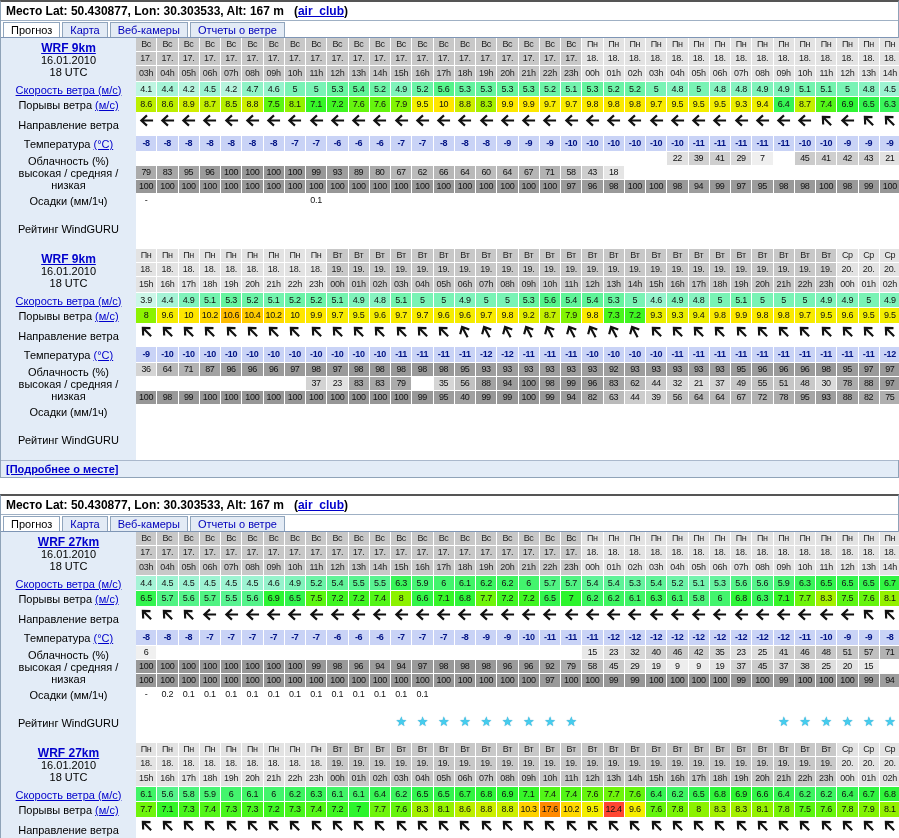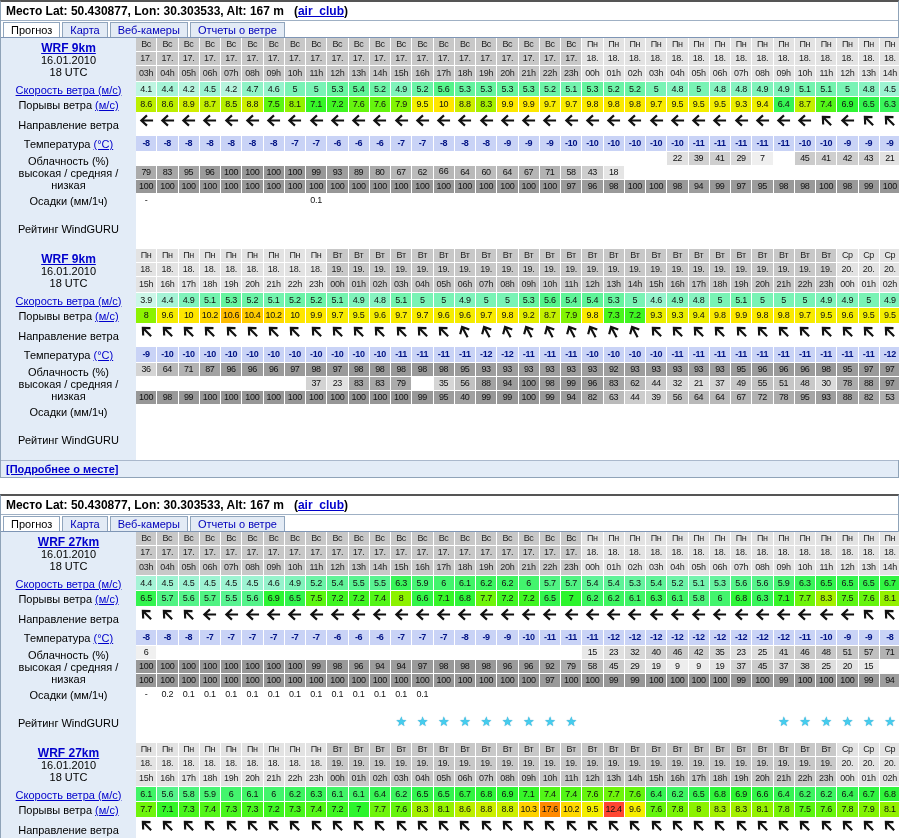--- a/index.html
+++ b/index.html
@@ -536,21 +536,21 @@
               <div class="c cloud" style="line-height: 13px; background: rgb(151, 151, 151);">100</div>
               <div class="c cloud" style="line-height: 13px; background: rgb(151, 151, 151);">100</div>
               <div class="c cloud" style="line-height: 13px; background: rgb(151, 151, 151);">100</div>
               <div class="c cloud" style="line-height: 13px; background: rgb(151, 151, 151);">100</div>
               <div class="c cloud" style="line-height: 13px; background: rgb(152, 152, 152);">99</div>
               <div class="c cloud" style="line-height: 13px; background: rgb(158, 158, 158);">93</div>
               <div class="c cloud" style="line-height: 13px; background: rgb(161, 161, 161);">89</div>
               <div class="c cloud" style="line-height: 13px; background: rgb(170, 170, 170);">80</div>
               <div class="c cloud" style="line-height: 13px; background: rgb(182, 182, 182);">67</div>
               <div class="c cloud" style="line-height: 13px; background: rgb(187, 187, 187);">62</div>
-              <div class="c cloud" style="line-height: 13px; background: rgb(183, 183, 183); font-family: Liberation Mono, monospace;">66</div>
+              <div class="c cloud" style="line-height: 13px; background: rgb(183, 183, 183);">66</div>
               <div class="c cloud" style="line-height: 13px; background: rgb(185, 185, 185);">64</div>
               <div class="c cloud" style="line-height: 13px; background: rgb(189, 189, 189);">60</div>
               <div class="c cloud" style="line-height: 13px; background: rgb(185, 185, 185);">64</div>
               <div class="c cloud" style="line-height: 13px; background: rgb(182, 182, 182);">67</div>
               <div class="c cloud" style="line-height: 13px; background: rgb(179, 179, 179);">71</div>
               <div class="c cloud" style="line-height: 13px; background: rgb(191, 191, 191);">58</div>
               <div class="c cloud" style="line-height: 13px; background: rgb(205, 205, 205);">43</div>
               <div class="c cloud" style="line-height: 13px; background: rgb(229, 229, 229);">18</div>
               <div class="c cloud" style="line-height: 13px; background: rgb(255, 255, 255);"></div>
               <div class="c cloud" style="line-height: 13px; background: rgb(255, 255, 255);"></div>
@@ -1228,21 +1228,21 @@
               <div class="c cloud" style="line-height: 13px; background: rgb(193, 193, 193);">56</div>
               <div class="c cloud" style="line-height: 13px; background: rgb(185, 185, 185);">64</div>
               <div class="c cloud" style="line-height: 13px; background: rgb(185, 185, 185);">64</div>
               <div class="c cloud" style="line-height: 13px; background: rgb(182, 182, 182);">67</div>
               <div class="c cloud" style="line-height: 13px; background: rgb(178, 178, 178);">72</div>
               <div class="c cloud" style="line-height: 13px; background: rgb(172, 172, 172);">78</div>
               <div class="c cloud" style="line-height: 13px; background: rgb(165, 165, 165);">95</div>
               <div class="c cloud" style="line-height: 13px; background: rgb(158, 158, 158);">93</div>
               <div class="c cloud" style="line-height: 13px; background: rgb(162, 162, 162);">88</div>
               <div class="c cloud" style="line-height: 13px; background: rgb(168, 168, 168);">82</div>
-              <div class="c cloud" style="line-height: 13px; background: rgb(175, 175, 175);">53</div>
+              <div class="c cloud" style="line-height: 13px; background: rgb(175, 175, 175);">75</div>
             </div>
             <div class="row" style="height: 13px;">
               <div class="c precip" style="line-height: 13px; background: rgb(255, 255, 255);"></div>
               <div class="c precip" style="line-height: 13px; background: rgb(255, 255, 255);"></div>
               <div class="c precip" style="line-height: 13px; background: rgb(255, 255, 255);"></div>
               <div class="c precip" style="line-height: 13px; background: rgb(255, 255, 255);"></div>
               <div class="c precip" style="line-height: 13px; background: rgb(255, 255, 255);"></div>
               <div class="c precip" style="line-height: 13px; background: rgb(255, 255, 255);"></div>
               <div class="c precip" style="line-height: 13px; background: rgb(255, 255, 255);"></div>
               <div class="c precip" style="line-height: 13px; background: rgb(255, 255, 255);"></div>

